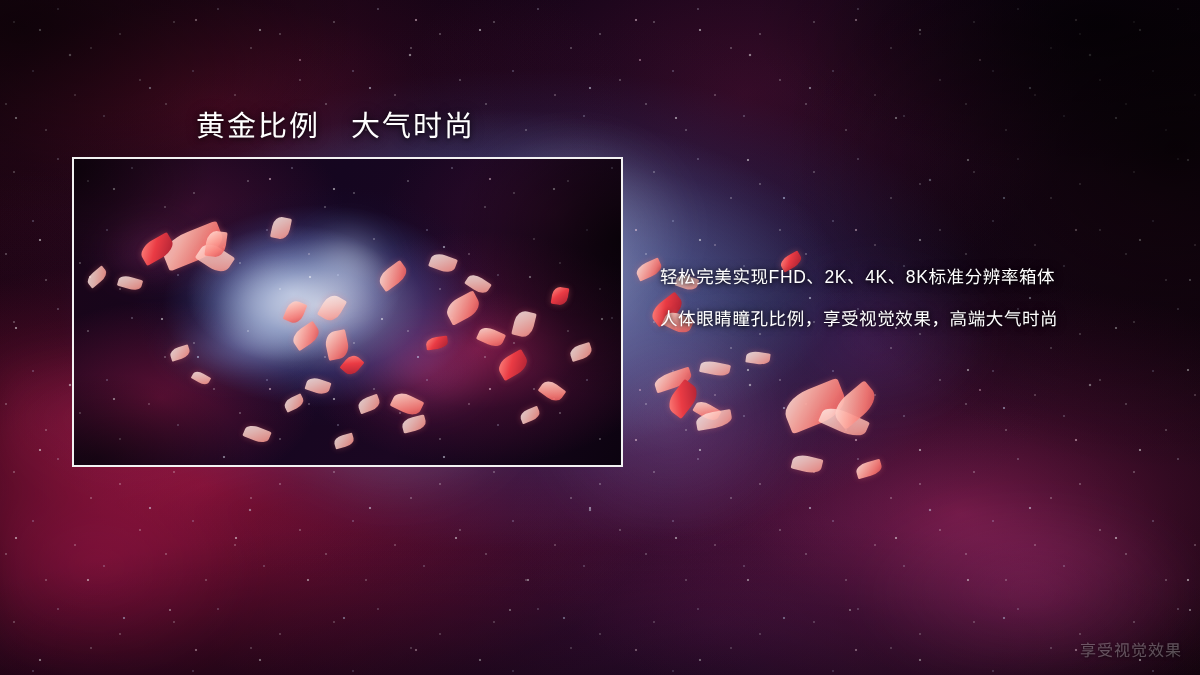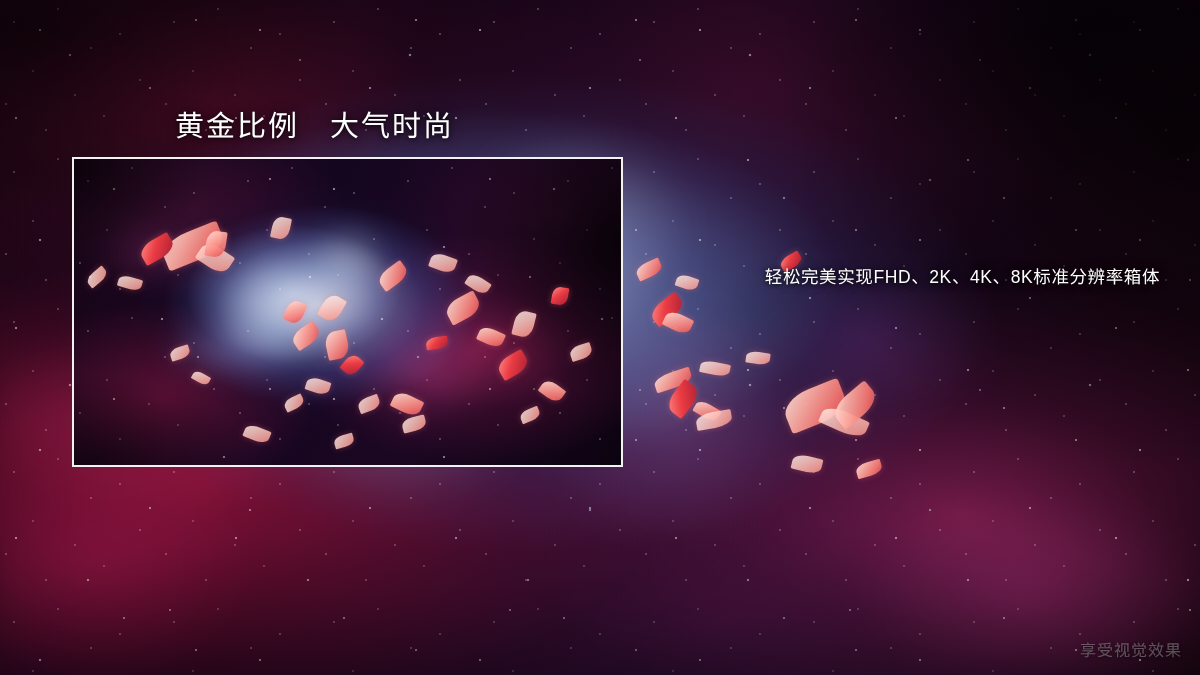--- a/index.html
+++ b/index.html
@@ -120,21 +120,21 @@
       radial-gradient(2.2px 2.2px at 170px 280px, #ffffff, rgba(255,255,255,0.2) 45%, transparent 70%),
       radial-gradient(2.2px 2.2px at 300px 60px, #ffd5e6, rgba(255,180,210,0.2) 45%, transparent 70%);
     background-size:340px 330px;
     background-repeat:repeat;
     opacity:0.9;
   }
 
   
   #title {
     position:absolute;
-    left:175px; top:102px;
+    left:196px; top:102px;
     font-size:29px;
     letter-spacing:2px;
     color:#ffffff;
     white-space:pre;
     text-shadow:0 1px 5px rgba(0,0,0,0.75), 0 0 14px rgba(0,0,0,0.45);
     font-weight:400;
   }
 
   
   #photo-frame {
@@ -220,21 +220,20 @@
     left:660px; top:256px;
     width:500px;
   }
   #body-text .line {
     color:#ffffff;
     font-size:17.5px;
     line-height:42px;
     letter-spacing:0.6px;
     white-space:nowrap;
     text-shadow:0 1px 4px rgba(0,0,0,0.80), 0 0 10px rgba(0,0,0,0.55);
-    text-align:right;
   }
 
   
   #watermark {
     position:absolute;
     right:18px; bottom:14px;
     color:rgba(255,255,255,0.30);
     font-size:16px;
     letter-spacing:1px;
     text-shadow:0 1px 3px rgba(0,0,0,0.6);
@@ -313,17 +312,18 @@
           <div class="petal pale" style="left: 496px; top: 186px; width: 22px; height: 14px; transform: rotate(-18deg);"></div>
           <div class="petal pale" style="left: 170px; top: 268px; width: 26px; height: 14px; transform: rotate(22deg);"></div>
           <div class="petal pale" style="left: 260px; top: 276px; width: 20px; height: 12px; transform: rotate(-16deg);"></div>
           <div class="petal pale" style="left: 118px; top: 214px; width: 18px; height: 10px; transform: rotate(30deg);"></div>
         </div>
     </div>
   </div>
 
   <div id="body-text">
     <div class="line">轻松完美实现FHD、2K、4K、8K标准分辨率箱体</div>
+    <div class="line">人体眼睛瞳孔比例，享受视觉效果，高端大气时尚</div>
   </div>
 
   <div id="watermark">享受视觉效果</div>
 
 </div>
 
 </body></html>

